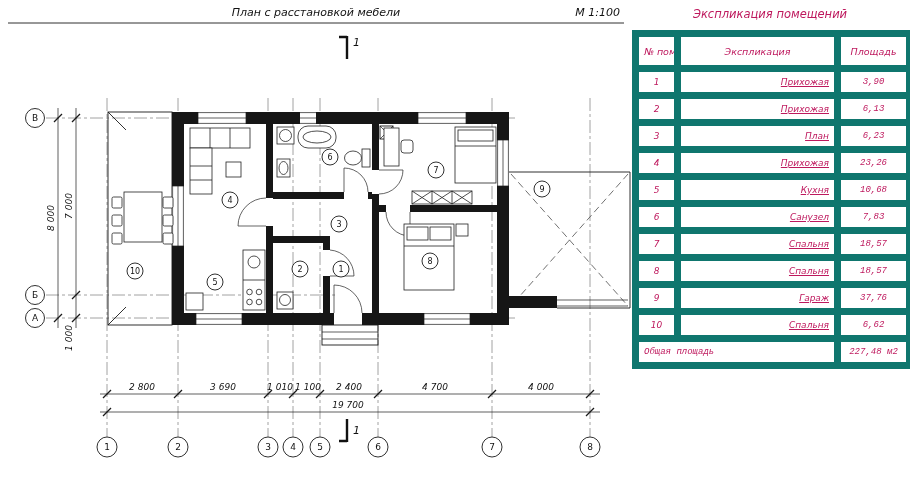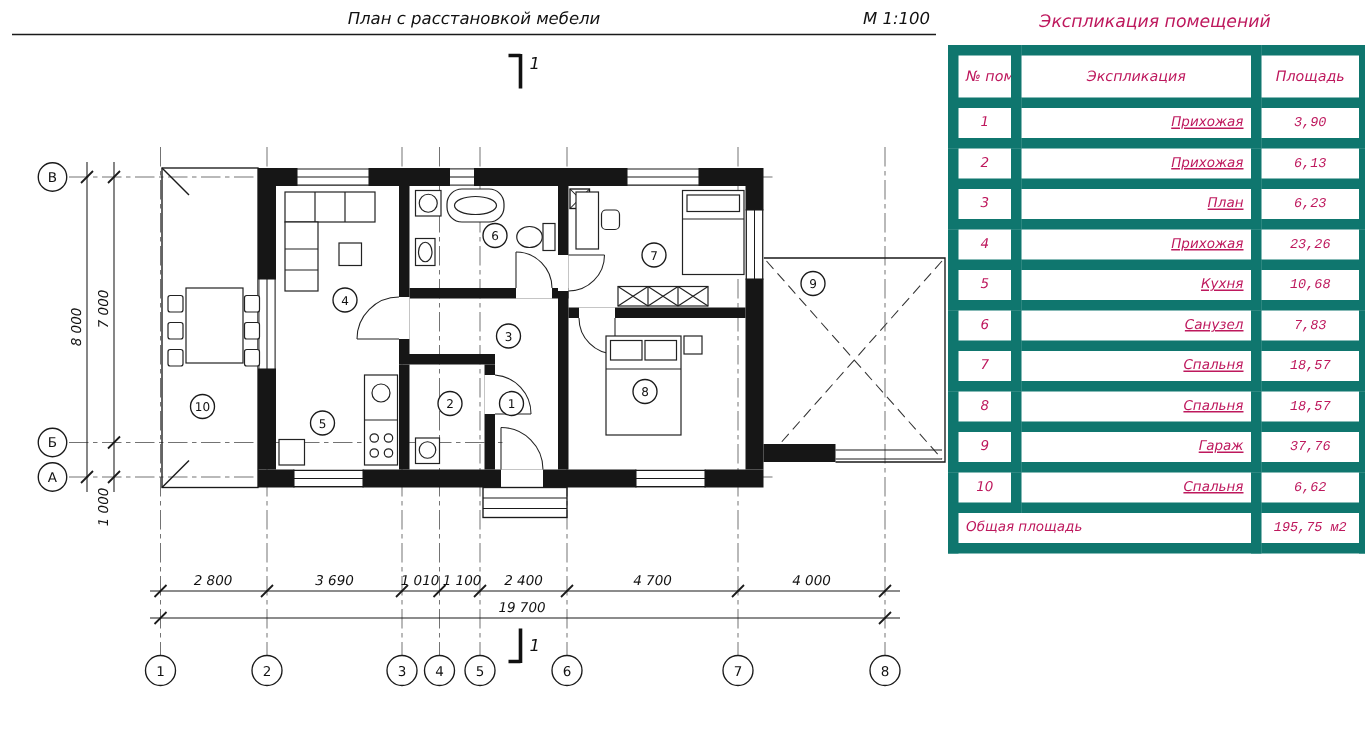--- a/index.html
+++ b/index.html
@@ -30,21 +30,21 @@
   .panel{position:absolute;left:632px;top:0;width:276px;}
   .table-title{text-align:center;font-style:italic;font-size:11.5px;padding-top:7px;}
   table.expl{border-collapse:collapse;width:274px;margin:9px auto 0 0;table-layout:fixed;
              border:1.5px solid #222;}
   table.expl th,table.expl td{border:7px solid #0f766e;font-size:9px;font-style:italic;
              font-weight:normal;padding:0 5px;height:20px;overflow:hidden;white-space:nowrap;}
   table.expl th{font-size:9.5px;height:28px;text-align:center;}
   .c-num{text-align:center;}
   .c-name{text-align:right;text-decoration:underline;}
   .c-area{text-align:center;font-family:Liberation Mono, monospace;}
-  .c-total{text-align:left;}
+  .c-total{text-align:left;font-family:Liberation Mono, monospace;}
 </style>
 </head>
 <body>
 
 <div class="stage">
 
 <svg width="632" height="494" viewBox="0 0 632 494">
 
   <g>
     <line class="ln" x1="8" y1="23" x2="624" y2="23"></line>
@@ -401,19 +401,19 @@
           </tr>
       <tr>
             <td class="c-num">10</td>
             <td class="c-name">Спальня</td>
             <td class="c-area">6,62</td>
           </tr>
     </tbody>
     <tfoot>
       <tr>
         <td colspan="2" class="c-total">Общая площадь</td>
-        <td class="c-area">195,75 м2</td>
+        <td class="c-area">227,48 м2</td>
       </tr>
     </tfoot>
   </table>
 </div>
 
 </div>
 
 </body></html>

